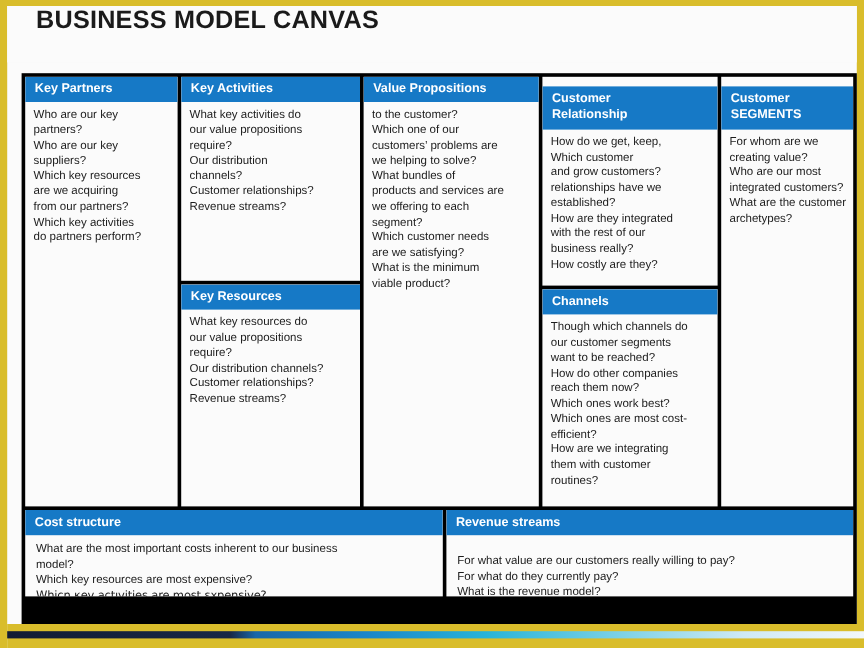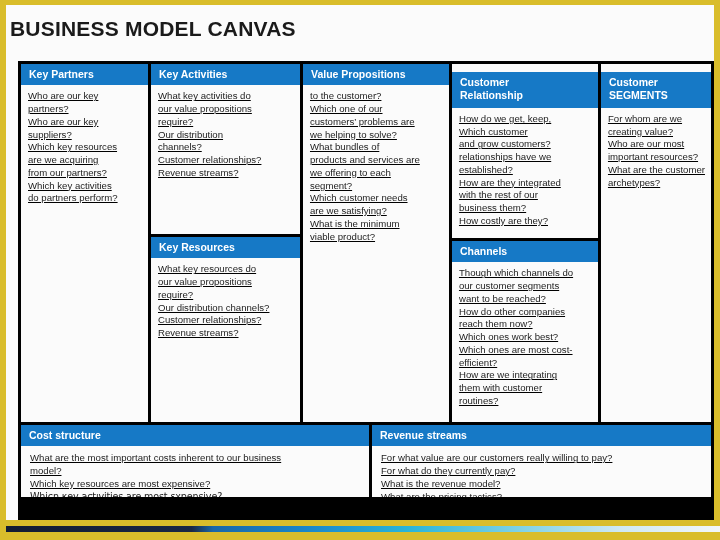--- a/index.html
+++ b/index.html
@@ -24,22 +24,21 @@
     border-left: 6px solid #d9bd2b;
     border-right: 6px solid #d9bd2b;
     border-top: 5px solid #d9bd2b;
     border-bottom: 0;
   }
 
   
   .title-bar {
     height: 47px;
     display: flex;
-    align-items: center;
-    padding-left: 4px;
+    padding-left: 24px;
     background: #fbfbfb;
   }
   .title-text {
     font-size: 21px;
     font-weight: bold;
     letter-spacing: 0.2px;
     color: #1a1a1a;
     font-family: "Liberation Sans", sans-serif;
   }
 
@@ -95,36 +94,35 @@
     font-weight: bold;
     line-height: 1.28;
     padding: 4px 7px 4px 8px;
     flex: 0 0 auto;
   }
   .block-head.two-line { padding-bottom: 5px; margin-top: 8px; }
   .block-body {
     padding: 5px 6px 4px 7px;
     flex: 1 1 auto;
     min-height: 0;
-    text-decoration: underline;
   }
   .q-line {
     font-size: 9.6px;
     line-height: 1.33;
     color: #1c1c1c;
     font-family: "Liberation Sans", sans-serif;
   }
   .q-line.garbled {
     font-family: "DejaVu Sans", sans-serif;
     letter-spacing: -0.15px;
   }
 
   
   .block-cost    { width: 348px; }
-  .block-revenue { flex: 1 1 auto; }
+  .block-revenue { flex: 1 1 auto; gap: 10px; }
   .block-cost .block-body,
   .block-revenue .block-body { padding: 6px 0 4px 9px; }
 
   
   .footer-strip {
     position: absolute;
     left: 0;
     bottom: 0;
     width: 720px;
     height: 20px;
@@ -237,21 +235,21 @@
             <div>Relationship</div>
           </div>
           <div class="block-body">
             <div class="q-line">How do we get, keep,</div>
             <div class="q-line">Which customer</div>
             <div class="q-line">and grow customers?</div>
             <div class="q-line">relationships have we</div>
             <div class="q-line">established?</div>
             <div class="q-line">How are they integrated</div>
             <div class="q-line">with the rest of our</div>
-            <div class="q-line">business them?</div>
+            <div class="q-line">business really?</div>
             <div class="q-line">How costly are they?</div>
           </div>
         </div>
         <div class="block grow">
           <div class="block-head">Channels</div>
           <div class="block-body">
             <div class="q-line">Though which channels do</div>
             <div class="q-line">our customer segments</div>
             <div class="q-line">want to be reached?</div>
             <div class="q-line">How do other companies</div>
@@ -269,21 +267,21 @@
       <div class="col col-cust-seg">
         <div class="block grow">
           <div class="block-head two-line">
             <div>Customer</div>
             <div>SEGMENTS</div>
           </div>
           <div class="block-body">
             <div class="q-line">For whom are we</div>
             <div class="q-line">creating value?</div>
             <div class="q-line">Who are our most</div>
-            <div class="q-line">important resources?</div>
+            <div class="q-line">integrated customers?</div>
             <div class="q-line">What are the customer</div>
             <div class="q-line">archetypes?</div>
           </div>
         </div>
       </div>
 
     </div>
 
     <div class="grid-bottom">
 

